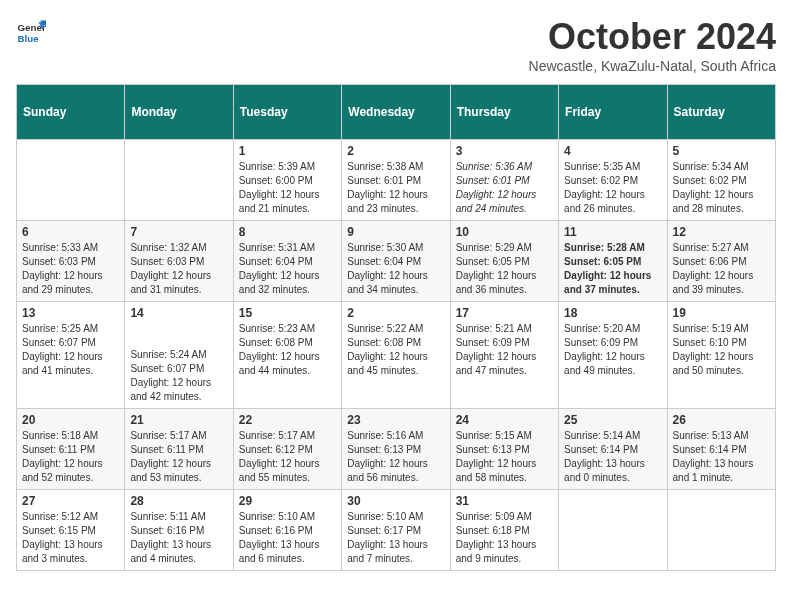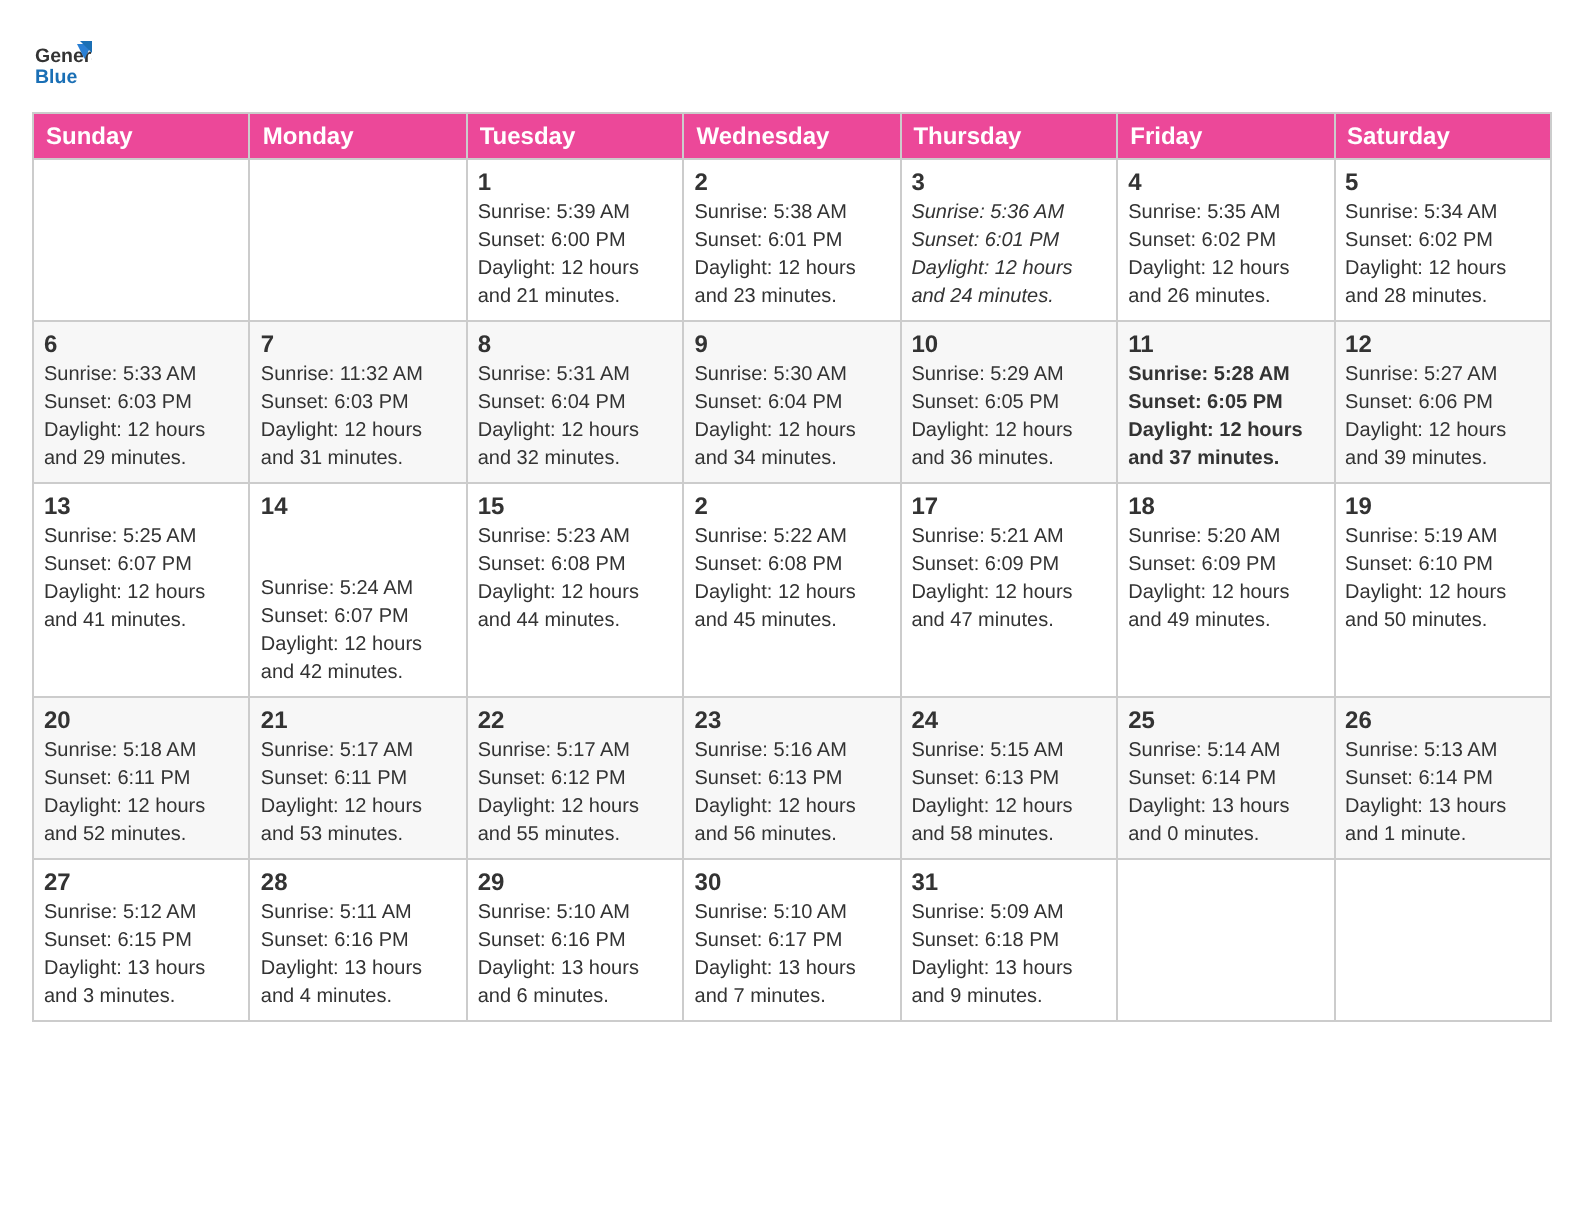--- a/index.html
+++ b/index.html
@@ -36,24 +36,24 @@
     .location-title {
       font-size: 14px;
       color: #555;
     }
     .calendar-table {
       width: 100%;
       border-collapse: collapse;
       font-size: 11px;
     }
     .calendar-table th {
-      background: #ec4899;
+      background: #0f766e;
       color: #fff;
       text-align: left;
-      padding: 4px 6px;
+      padding: 20px 6px;
       font-size: 12px;
       font-weight: bold;
       border: 1px solid #ccc;
     }
     .calendar-table td {
       border: 1px solid #ccc;
       vertical-align: top;
       padding: 4px 5px;
       height: 80px;
       width: 108px;
@@ -82,20 +82,24 @@
 
 <div class="header-section">
   <div class="logo">
     <svg class="logo-icon" viewBox="0 0 40 40">
       <text x="2" y="20" font-size="13" font-weight="bold" fill="#333">General</text>
       <text x="2" y="34" font-size="13" font-weight="bold" fill="#1a6fb5">Blue</text>
       <polygon points="30,8 40,8 35,18" fill="#2a7fd4"></polygon>
       <polygon points="32,6 40,6 40,14" fill="#1a6fb5"></polygon>
     </svg>
   </div>
+  <div class="title-section">
+    <div class="month-title">October 2024</div>
+    <div class="location-title">Newcastle, KwaZulu-Natal, South Africa</div>
+  </div>
 </div>
 
 <table class="calendar-table">
   <thead>
     <tr>
     <th>Sunday</th>
         <th>Monday</th>
         <th>Tuesday</th>
         <th>Wednesday</th>
         <th>Thursday</th>
@@ -146,21 +150,21 @@
       <tr>
         <td>
           <div class="day-number">6</div>
           <div class="day-info" style="white-space: pre-line;">Sunrise: 5:33 AM
 Sunset: 6:03 PM
 Daylight: 12 hours
 and 29 minutes.</div>
         </td>
         <td>
           <div class="day-number">7</div>
-          <div class="day-info" style="white-space: pre-line;">Sunrise: 11:32 AM
+          <div class="day-info" style="white-space: pre-line;">Sunrise: 1:32 AM
 Sunset: 6:03 PM
 Daylight: 12 hours
 and 31 minutes.</div>
         </td>
         <td>
           <div class="day-number">8</div>
           <div class="day-info" style="white-space: pre-line;">Sunrise: 5:31 AM
 Sunset: 6:04 PM
 Daylight: 12 hours
 and 32 minutes.</div>

